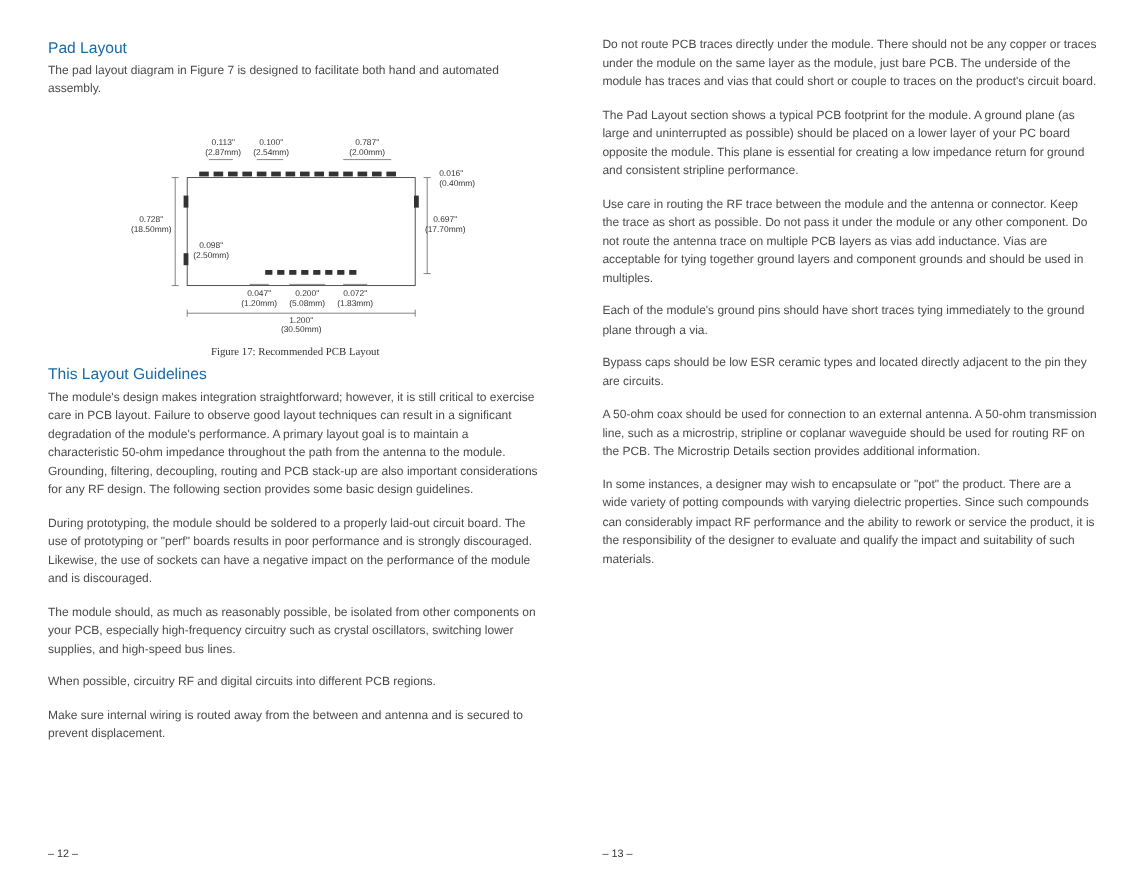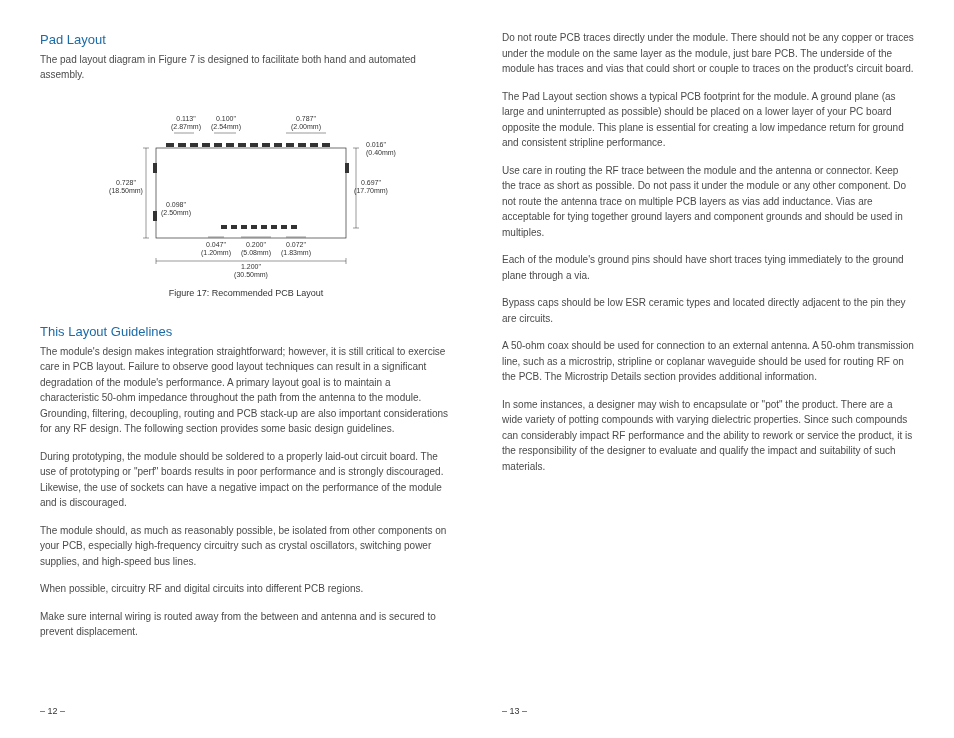--- a/index.html
+++ b/index.html
@@ -34,21 +34,22 @@
     }
     .figure-wrap {
       margin: 8px 0 4px 0;
       display: flex;
       justify-content: center;
     }
     .figure-caption {
       font-size: 9px;
       color: #333;
       text-align: center;
-      margin-bottom: 22px;
+      margin-bottom: 2px;
+      font-family: Liberation Serif, serif;
     }
     .pagenum {
       text-align: left;
       font-size: 9px;
       color: #333;
       margin-top: auto;
       padding-top: 20px;
     }
     .dim-label { font-family: Helvetica, Arial, sans-serif; font-size: 7px; fill: #333; }
     .pad { fill: #333; }
@@ -142,21 +143,21 @@
       <line x1="112" y1="134" x2="128" y2="134" class="dimline"></line>
       <line x1="145" y1="134" x2="175" y2="134" class="dimline"></line>
       <line x1="190" y1="134" x2="210" y2="134" class="dimline"></line>
     </svg>
   </div>
   <div class="figure-caption">Figure 17: Recommended PCB Layout</div>
 
   <div class="section-heading">This Layout Guidelines</div>
   <div class="body-text">The module's design makes integration straightforward; however, it is still critical to exercise care in PCB layout. Failure to observe good layout techniques can result in a significant degradation of the module's performance. A primary layout goal is to maintain a characteristic 50-ohm impedance throughout the path from the antenna to the module. Grounding, filtering, decoupling, routing and PCB stack-up are also important considerations for any RF design. The following section provides some basic design guidelines.</div>
   <div class="body-text">During prototyping, the module should be soldered to a properly laid-out circuit board. The use of prototyping or "perf" boards results in poor performance and is strongly discouraged. Likewise, the use of sockets can have a negative impact on the performance of the module and is discouraged.</div>
-  <div class="body-text">The module should, as much as reasonably possible, be isolated from other components on your PCB, especially high-frequency circuitry such as crystal oscillators, switching power supplies, and high-speed bus lines.</div>
+  <div class="body-text">The module should, as much as reasonably possible, be isolated from other components on your PCB, especially high-frequency circuitry such as crystal oscillators, switching lower supplies, and high-speed bus lines.</div>
   <div class="body-text">When possible, circuitry RF and digital circuits into different PCB regions.</div>
   <div class="body-text">Make sure internal wiring is routed away from the between and antenna and is secured to prevent displacement.</div>
 
   <div class="pagenum">– 12 –</div>
 </div>
 
 <div class="column">
   <div class="body-text">Do not route PCB traces directly under the module. There should not be any copper or traces under the module on the same layer as the module, just bare PCB. The underside of the module has traces and vias that could short or couple to traces on the product's circuit board.</div>
   <div class="body-text">The Pad Layout section shows a typical PCB footprint for the module. A ground plane (as large and uninterrupted as possible) should be placed on a lower layer of your PC board opposite the module. This plane is essential for creating a low impedance return for ground and consistent stripline performance.</div>
   <div class="body-text">Use care in routing the RF trace between the module and the antenna or connector. Keep the trace as short as possible. Do not pass it under the module or any other component. Do not route the antenna trace on multiple PCB layers as vias add inductance. Vias are acceptable for tying together ground layers and component grounds and should be used in multiples.</div>

